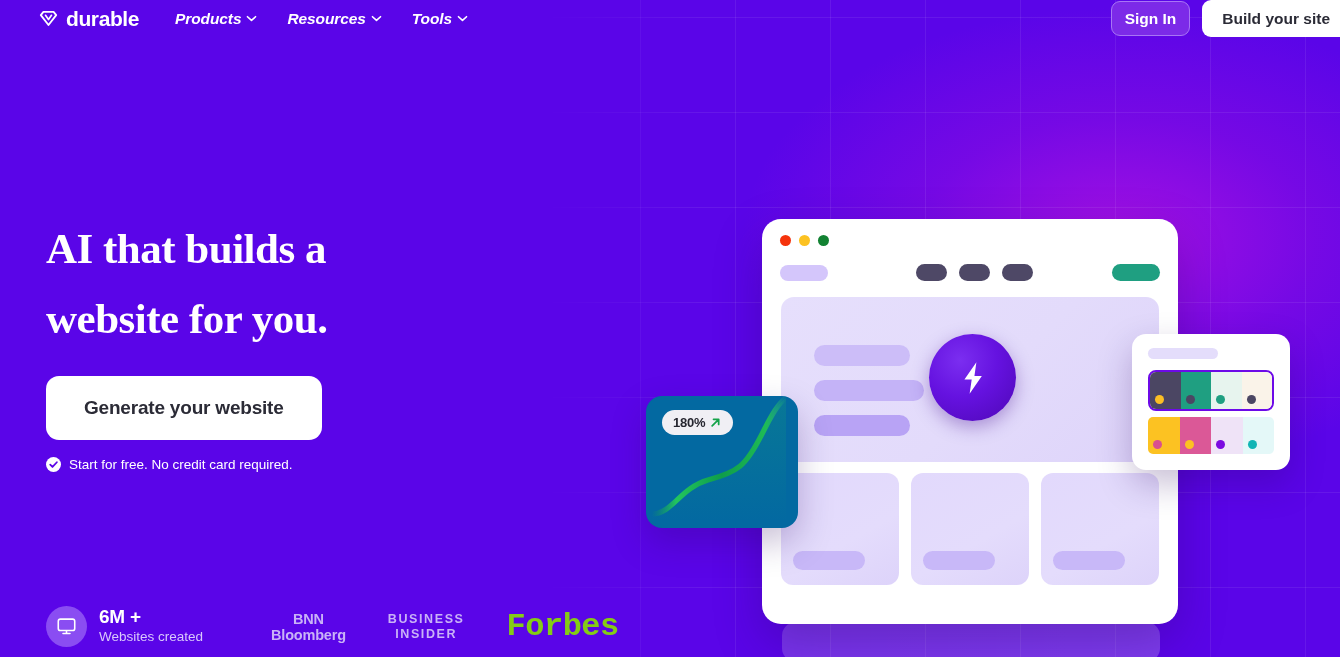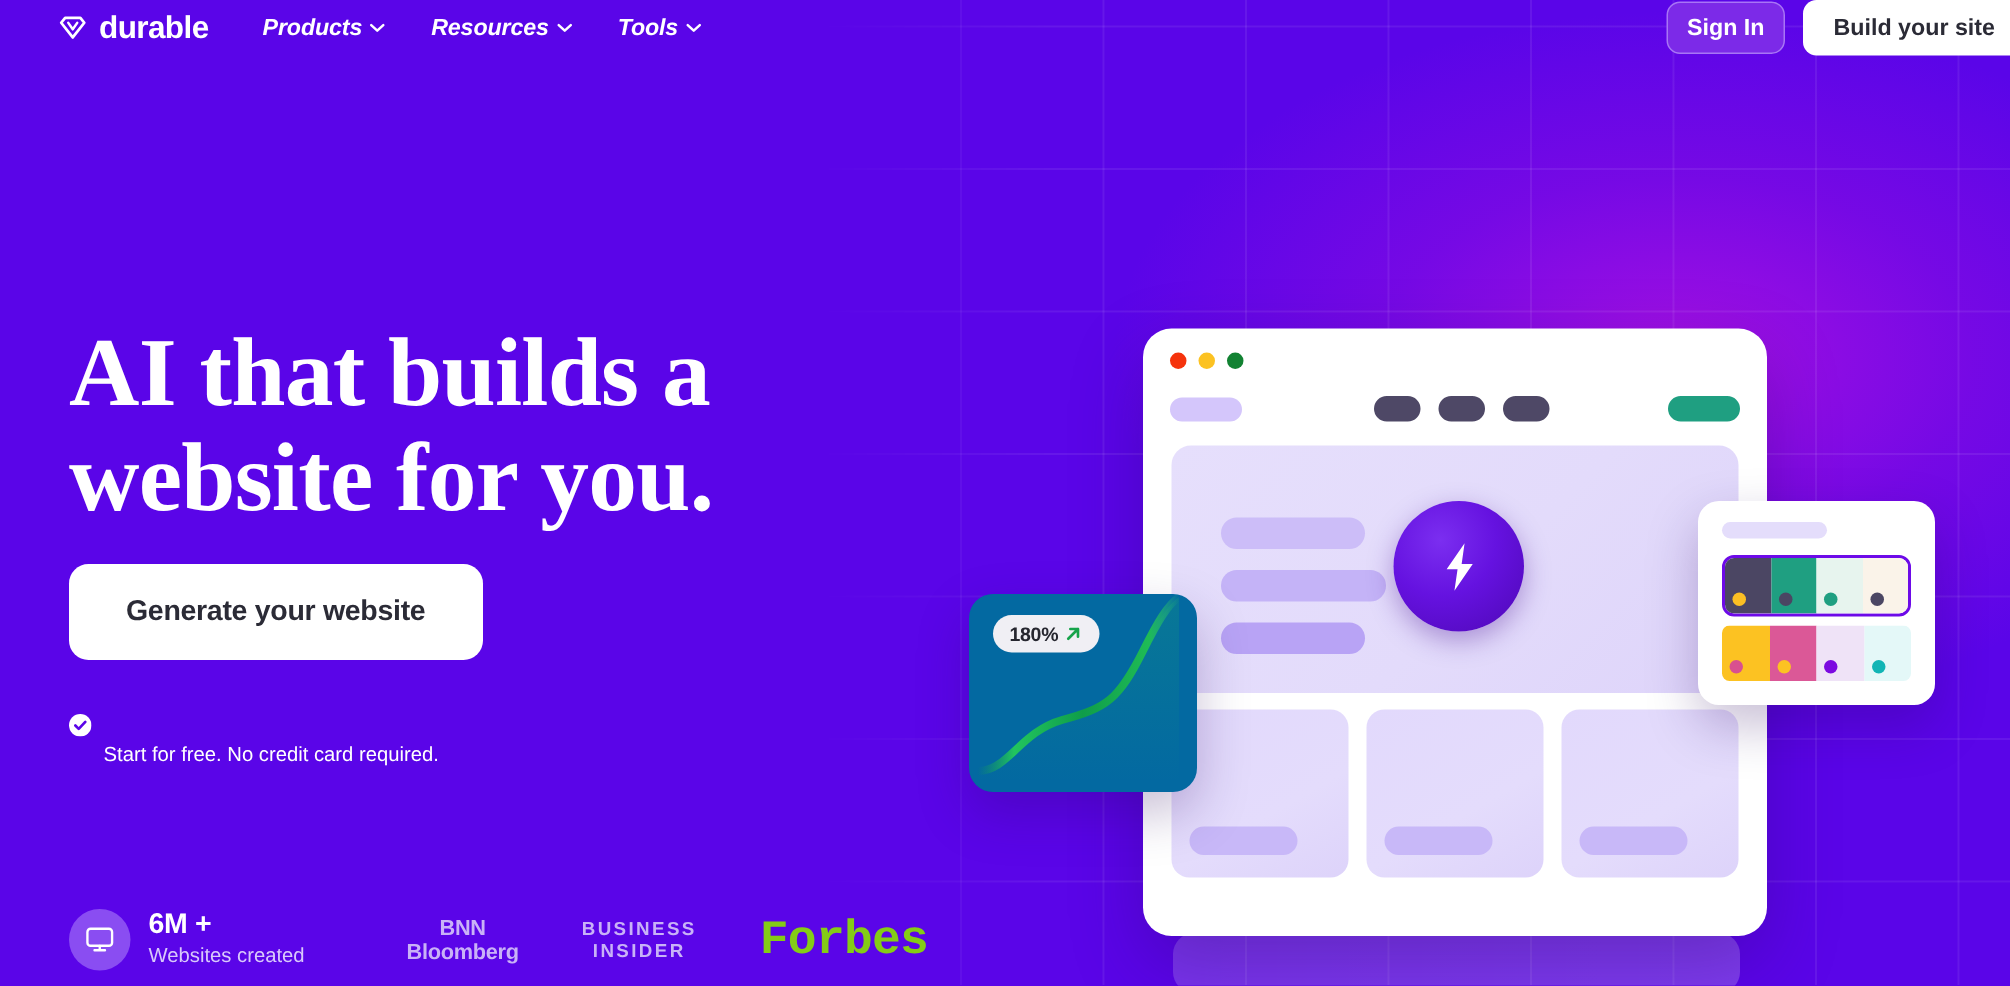--- a/index.html
+++ b/index.html
@@ -117,21 +117,21 @@
   .hero-left {
     position: absolute;
     left: 46px;
     top: 214px;
     width: 560px;
     z-index: 20;
   }
   .headline {
     font-family: "Liberation Serif", "DejaVu Serif", serif;
     color: #ffffff;
-    font-size: 65px;
+    font-size: 43px;
     line-height: 70px;
     font-weight: 700;
     letter-spacing: -0.5px;
     margin-bottom: 22px;
   }
   .subhead {
     color: #ddd0fb;
     font-size: 17.5px;
     line-height: 28px;
     max-width: 505px;
@@ -153,21 +153,20 @@
     display: flex;
     align-items: center;
     gap: 8px;
     margin-top: 17px;
   }
   .trust-icon { width: 15px; height: 15px; display: block; flex: none; }
   .trust-text {
     color: #ffffff;
     font-size: 13.5px;
     font-weight: 400;
-    margin-top: 38px;
   }
 
   
   .proof {
     position: absolute;
     left: 46px;
     top: 606px;
     display: flex;
     align-items: center;
     z-index: 20;

